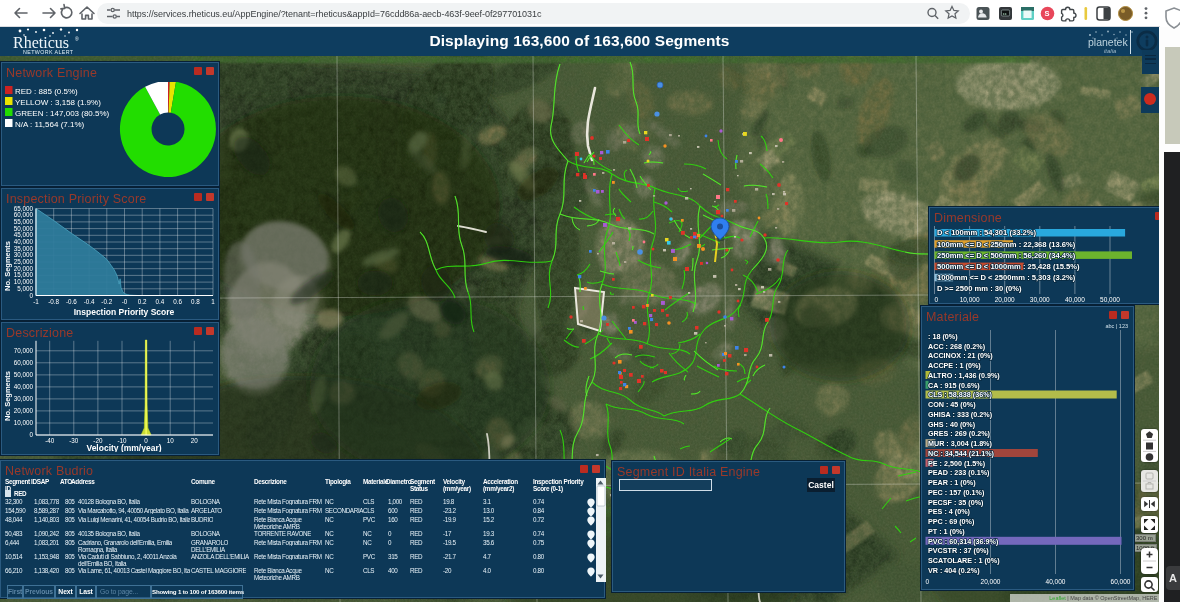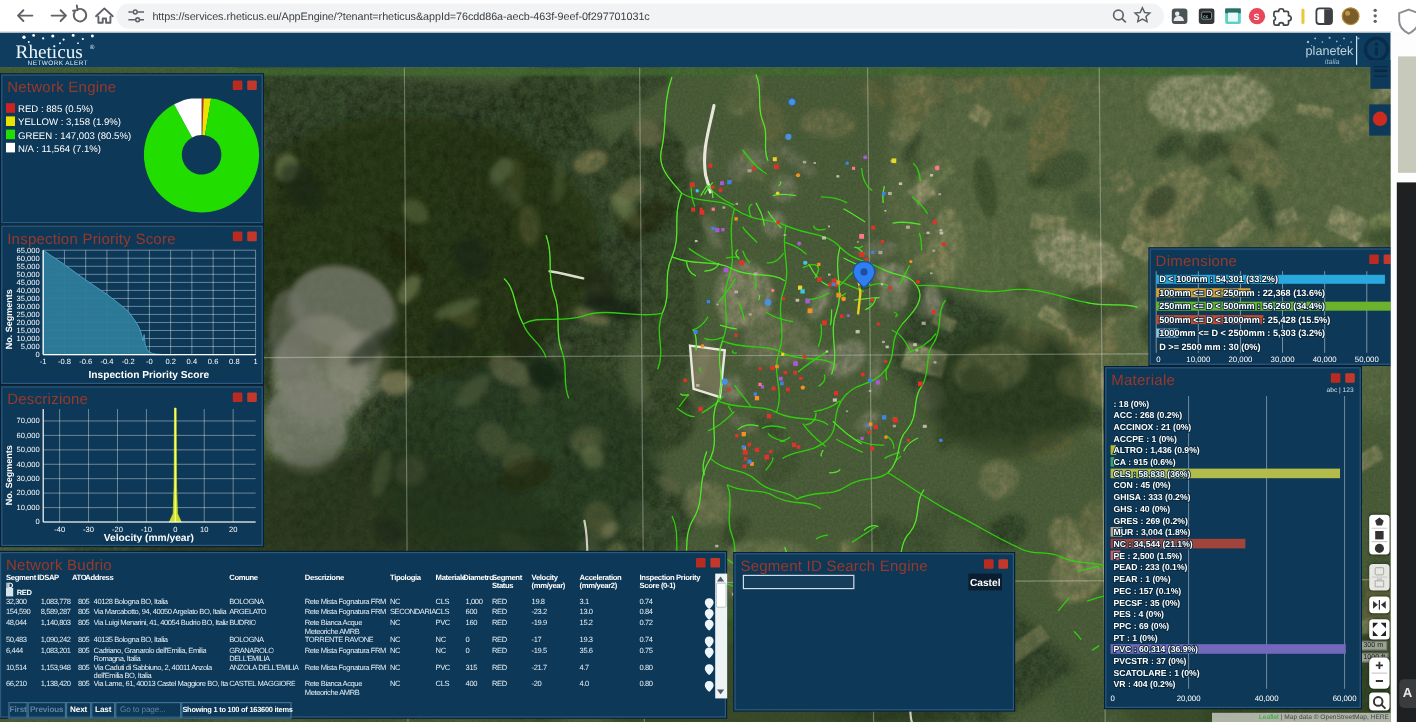--- a/index.html
+++ b/index.html
@@ -96,20 +96,21 @@
             <circle cx="63" cy="5.5" r="0.9"></circle>
             <circle cx="71" cy="3" r="1.2"></circle>
             <circle cx="18" cy="8" r="0.8"></circle>
             <circle cx="44" cy="9" r="0.8"></circle>
             <circle cx="59" cy="9" r="0.7"></circle>
           </g>
 <text x="7" y="21" font-family="Liberation Serif, serif" font-size="16" fill="#eef6fa">Rheticus</text>
 <text x="69" y="14" font-size="5" fill="#eef6fa">®</text>
 <text x="17" y="27" font-size="5.3" fill="#dfeef6" letter-spacing="0.4">NETWORK ALERT</text>
 </svg>
+<div id="htitle">Displaying 163,600 of 163,600 Segments</div>
 <svg width="90" height="29" style="position:absolute;left:1082px;top:0">
 <g fill="#9fb8c8">
             <circle cx="8" cy="8" r="1"></circle>
             <circle cx="14" cy="5" r="0.8"></circle>
             <circle cx="20" cy="8" r="0.7"></circle>
             <circle cx="26" cy="4.5" r="0.9"></circle>
             <circle cx="32" cy="7.5" r="0.7"></circle>
             <circle cx="38" cy="5" r="0.8"></circle>
             <circle cx="44" cy="8" r="0.7"></circle>
             <circle cx="50" cy="5" r="0.8"></circle>
@@ -1204,29 +1205,29 @@
           <rect x="1" y="8" width="8" height="20" fill="#ffffff" stroke="#9fb0ba" stroke-width="0.6" rx="1"></rect>
         </svg>
 <div class="pagebtn" style="left:6px;width:16px;line-height:12px;color:#5d86a5;top:124px">First</div>
 <div class="pagebtn" style="left:22px;width:32px;line-height:12px;color:#5d86a5;top:124px">Previous</div>
 <div class="pagebtn" style="left:54px;width:21px;line-height:12px;color:#fff;top:124px">Next</div>
 <div class="pagebtn" style="left:75px;width:20px;line-height:12px;color:#fff;top:124px">Last</div>
 <div class="pagebtn" style="left:95px;width:55px;top:124px;text-align:left;padding-left:3px;color:#5d86a5;font-weight:normal;line-height:12px">Go to page...</div>
 <div class="pagebtn" style="left:150px;width:92px;top:124px;line-height:12px;font-size:6.2px;letter-spacing:-0.2px">Showing 1 to 100 of 163600 items</div>
 </div>
 <div class="panel" style="left:612px;top:434px;width:233px;height:131px">
-<div class="ptitle">Segment ID Search Engine</div>
+<div class="ptitle">Segment ID Italia Engine</div>
         <div class="wbtns">
           <i class="mn"></i>
           <i class="cl"></i>
         </div>
 <div style="position:absolute;left:6px;top:17px;width:93px;height:12px;border:1px solid #cfdde8;background:rgba(255,255,255,0.03)"></div>
 <div style="position:absolute;left:194px;top:16px;width:28px;height:14px;background:#0a1e30;color:#fff;font-size:8.5px;font-weight:bold;text-align:center;line-height:14px">Castel</div>
 </div>
-<div class="panel" style="left:958px;top:180px;width:208px;height:97px">
+<div class="panel" style="left:929px;top:180px;width:251px;height:97px">
 <div class="ptitle">Dimensione</div>
         <div class="wbtns">
           <i class="mn"></i>
           <i class="cl"></i>
         </div>
 <svg width="211" height="80" style="position:absolute;left:0;top:16px">
 <g stroke="#ffffff" stroke-opacity="0.55" stroke-width="0.7">
 <line x1="4.5" y1="2" x2="4.5" y2="70"></line>
 <line x1="39.6" y1="2" x2="39.6" y2="70"></line>
 <line x1="74.7" y1="2" x2="74.7" y2="70"></line>

